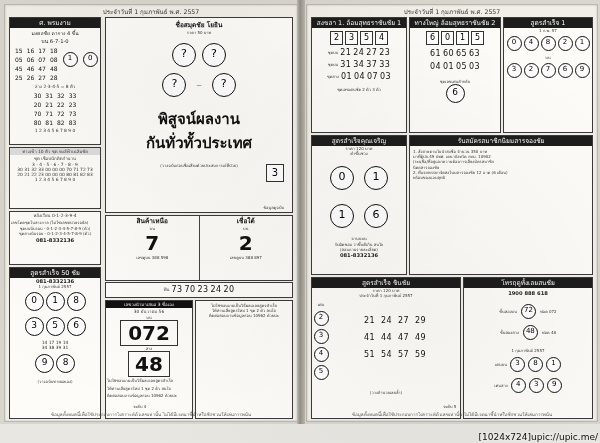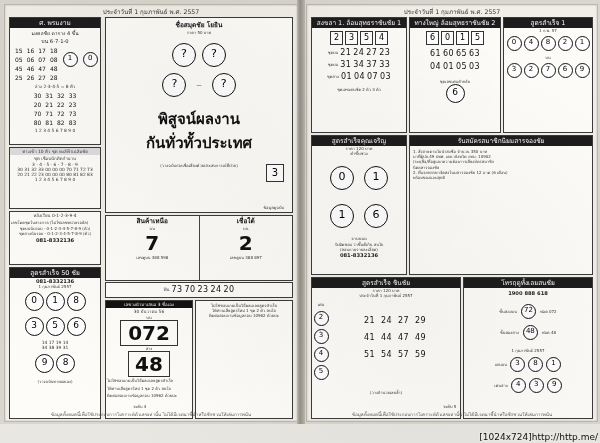--- a/index.html
+++ b/index.html
@@ -407,14 +407,14 @@
         <span class="circ sml">3</span>
         <span class="circ sml">9</span>
       </div>
     </div>
 
     <div class="tiny" style="position:absolute;left:136px;bottom:12px;">ระดับ 5</div>
     <div class="footer">ข้อมูลทั้งหมดนี้เพื่อใช้ประกอบการวิเคราะห์ตัวเลขเท่านั้น ไม่ได้มีเจตนาชี้นำหรือชักชวนให้เล่นการพนัน</div>
   </div>
 
   <div class="wm"></div>
-  <div class="credit">[1024x724]http://http.me/</div>
+  <div class="credit">[1024x724]upic://upic.me/</div>
 </div>
 
 </body></html>

